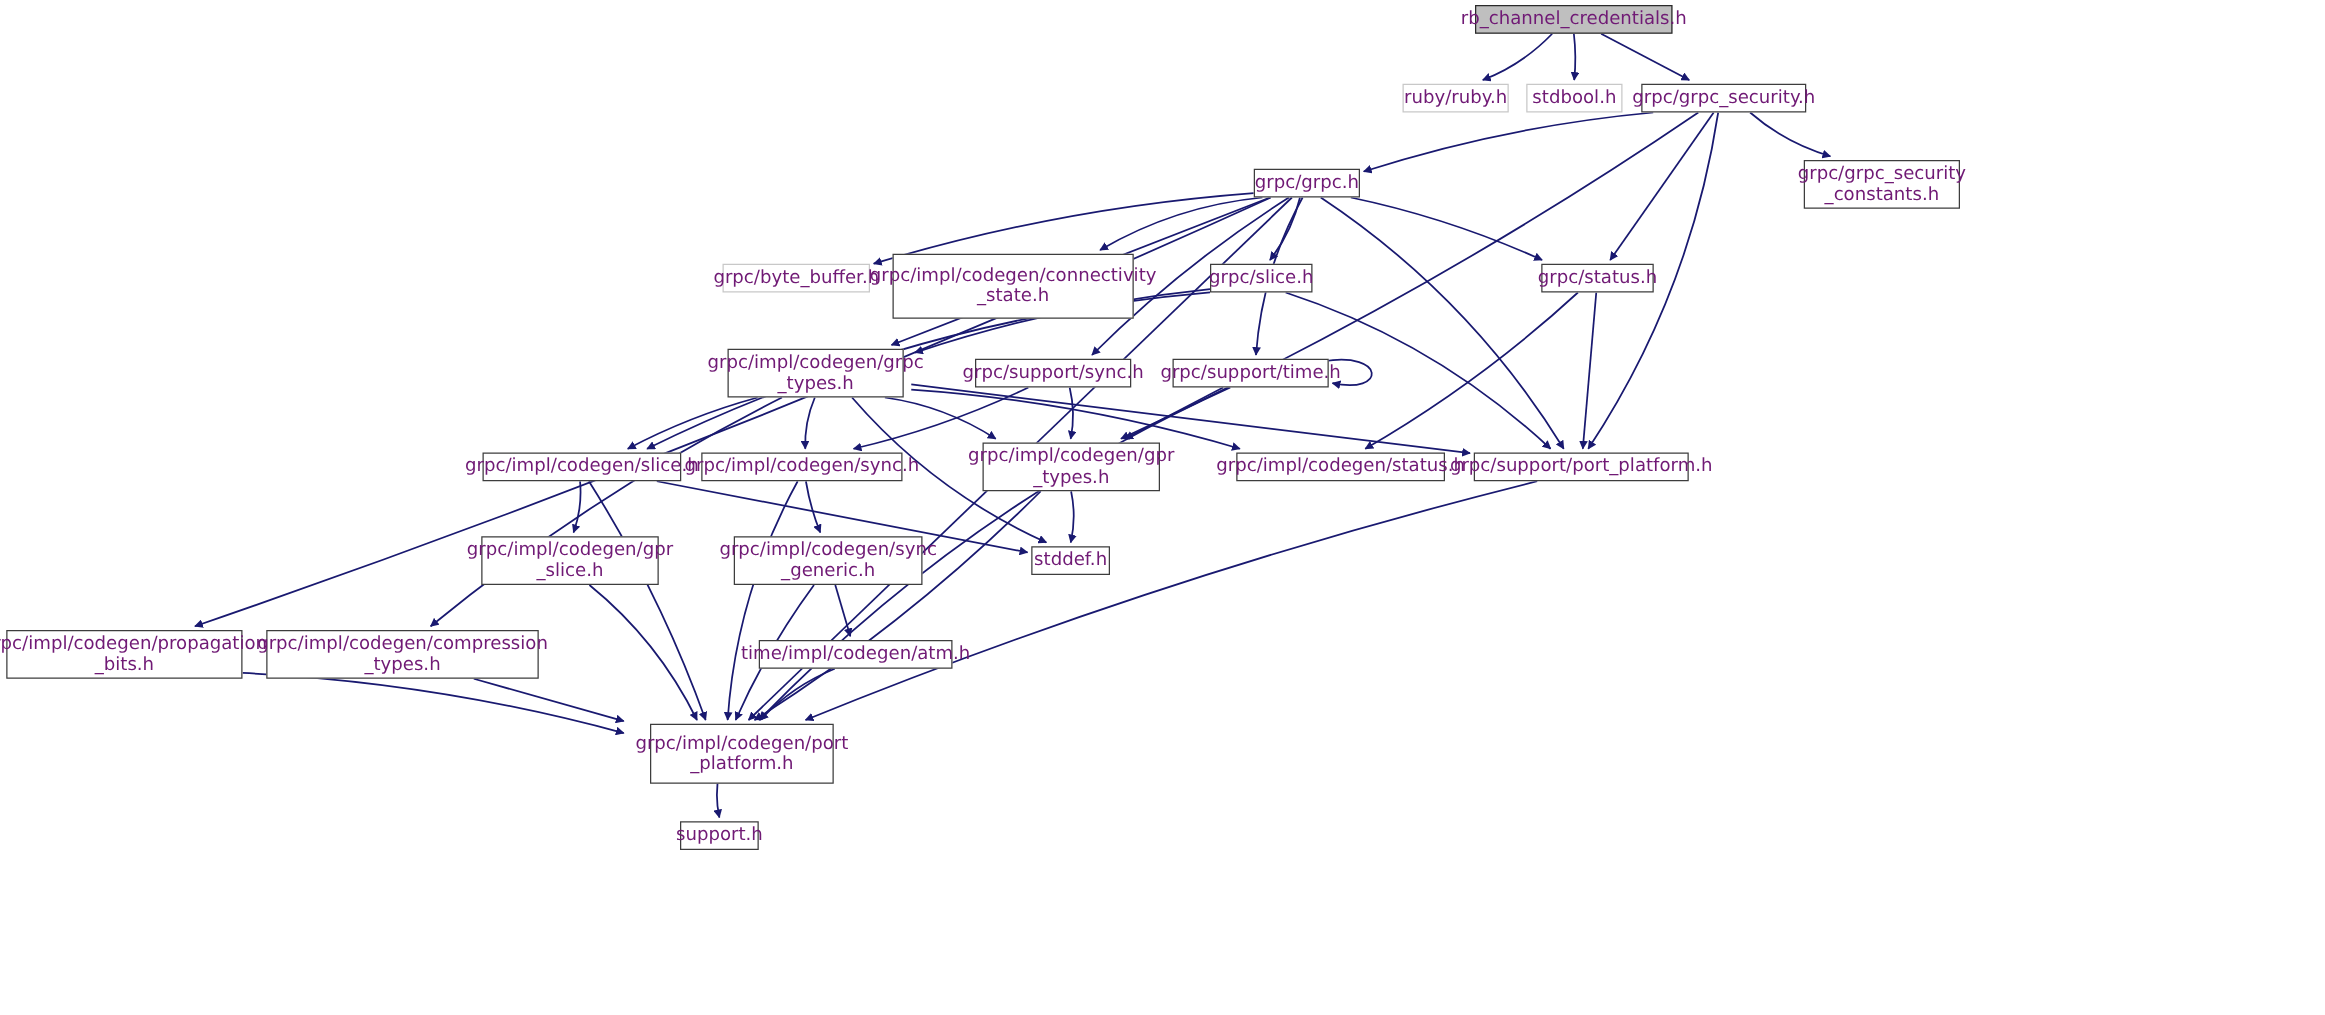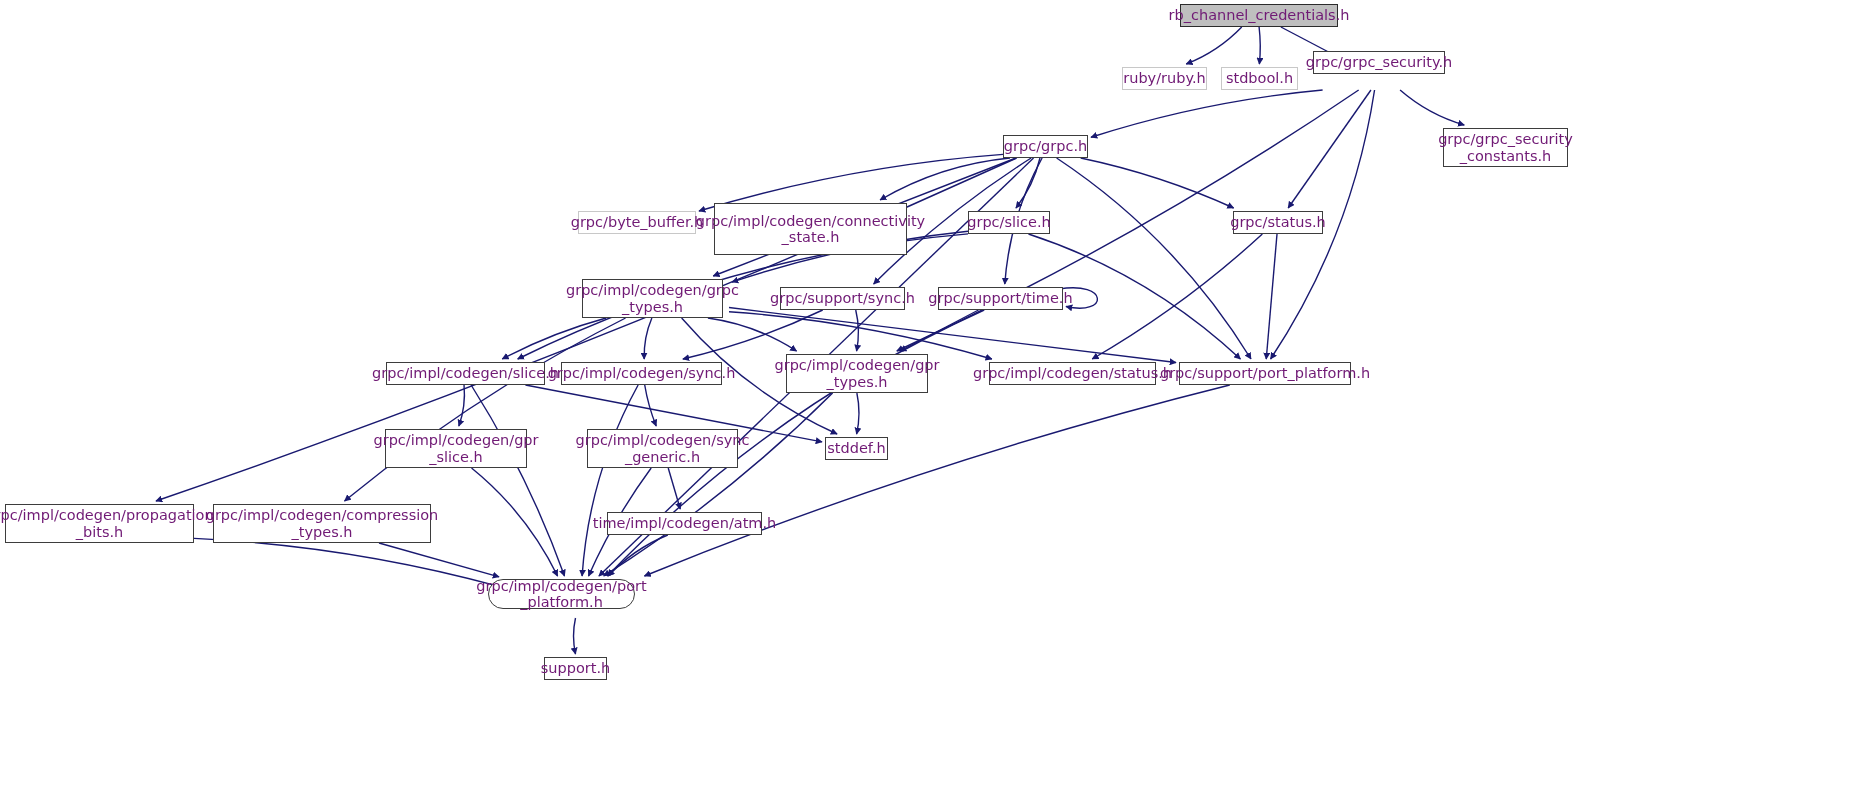--- a/index.html
+++ b/index.html
@@ -109,21 +109,21 @@
         <path d="M 194 538.3897058823529 Q 349.14311974789916 545.6430672268908 499 586.4464285714286" marker-end="url(#arrow)" stroke="#191970" stroke-width="1.4" fill="none"></path>
         <path d="M 379.03 543 Q 439.015 559.9449152542372 499 576.8898305084746" marker-end="url(#arrow)" stroke="#191970" stroke-width="1.4" fill="none"></path>
         <path d="M 1229.7588888888888 385 Q 930.2795211423402 459.58540170310715 644.45 576" marker-end="url(#arrow)" stroke="#191970" stroke-width="1.4" fill="none"></path>
         <path d="M 575.5 618 Q 571.54 636 575.5 654" marker-end="url(#arrow)" stroke="#191970" stroke-width="1.4" fill="none"></path>
       </g>
   </svg>
   <div id="nodes">
       <div class="node root" style="left: 1180px; top: 4px; width: 158px; height: 23px;">rb_channel_credentials.h</div>
       <div class="node plain" style="left: 1122px; top: 67px; width: 85px; height: 23px;">ruby/ruby.h</div>
       <div class="node plain" style="left: 1221px; top: 67px; width: 77px; height: 23px;">stdbool.h</div>
-      <div class="node strong" style="left: 1313px; top: 51px; width: 132px; height: 23px;">grpc/grpc_security.h</div>
+      <div class="node strong" style="left: 1313px; top: 67px; width: 132px; height: 23px;">grpc/grpc_security.h</div>
       <div class="node strong" style="left: 1443px; top: 128px; width: 125px; height: 39px;">grpc/grpc_security
 _constants.h</div>
       <div class="node strong" style="left: 1003px; top: 135px; width: 85px; height: 23px;">grpc/grpc.h</div>
       <div class="node plain" style="left: 578px; top: 211px; width: 118px; height: 23px;">grpc/byte_buffer.h</div>
       <div class="node strong" style="left: 714px; top: 203px; width: 193px; height: 52px;">grpc/impl/codegen/connectivity
 _state.h</div>
       <div class="node strong" style="left: 968px; top: 211px; width: 82px; height: 23px;">grpc/slice.h</div>
       <div class="node strong" style="left: 1233px; top: 211px; width: 90px; height: 23px;">grpc/status.h</div>
       <div class="node strong" style="left: 582px; top: 279px; width: 141px; height: 39px;">grpc/impl/codegen/grpc
 _types.h</div>
@@ -138,17 +138,17 @@
       <div class="node strong" style="left: 385px; top: 429px; width: 142px; height: 39px;">grpc/impl/codegen/gpr
 _slice.h</div>
       <div class="node strong" style="left: 587px; top: 429px; width: 151px; height: 39px;">grpc/impl/codegen/sync
 _generic.h</div>
       <div class="node strong" style="left: 825px; top: 437px; width: 63px; height: 23px;">stddef.h</div>
       <div class="node strong" style="left: 607px; top: 512px; width: 155px; height: 23px;">time/impl/codegen/atm.h</div>
       <div class="node strong" style="left: 5px; top: 504px; width: 189px; height: 39px;">grpc/impl/codegen/propagation
 _bits.h</div>
       <div class="node strong" style="left: 213px; top: 504px; width: 218px; height: 39px;">grpc/impl/codegen/compression
 _types.h</div>
-      <div class="node strong" style="left: 488px; top: 579px; width: 147px; height: 30px; border-radius: 15px;">grpc/impl/codegen/port
+      <div class="node strong" style="left: 520px; top: 579px; width: 147px; height: 48px;">grpc/impl/codegen/port
 _platform.h</div>
       <div class="node strong" style="left: 544px; top: 657px; width: 63px; height: 23px;">support.h</div>
     </div>
 </div>
 
 </body></html>

